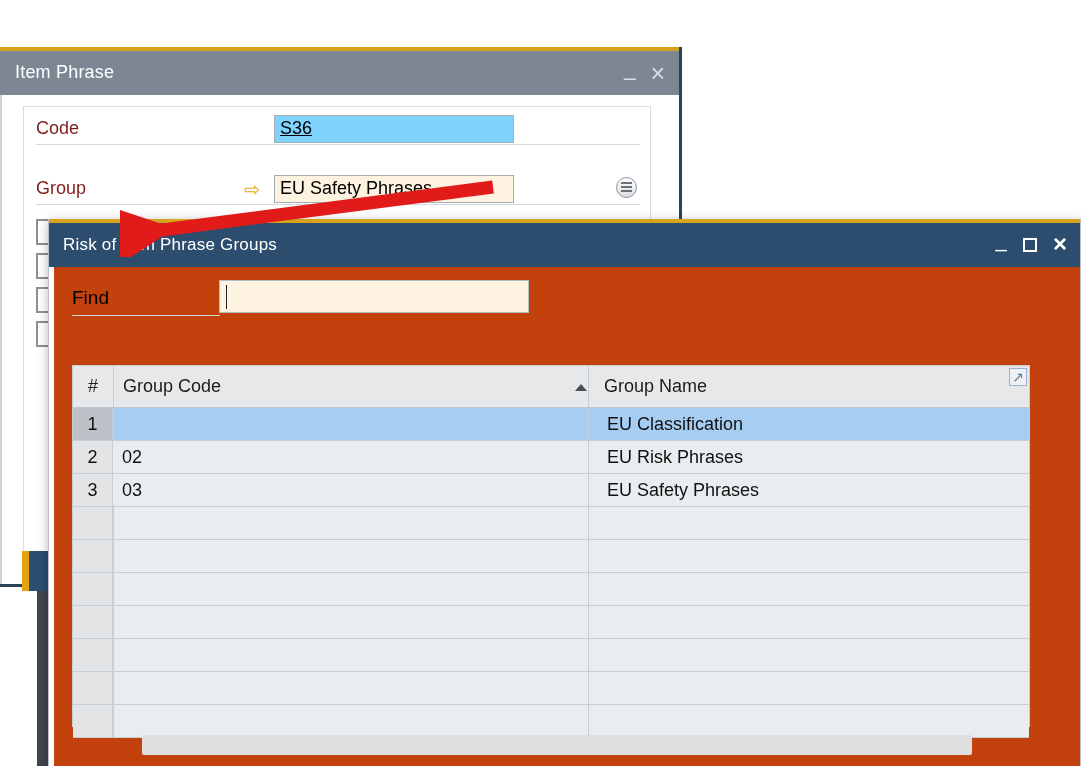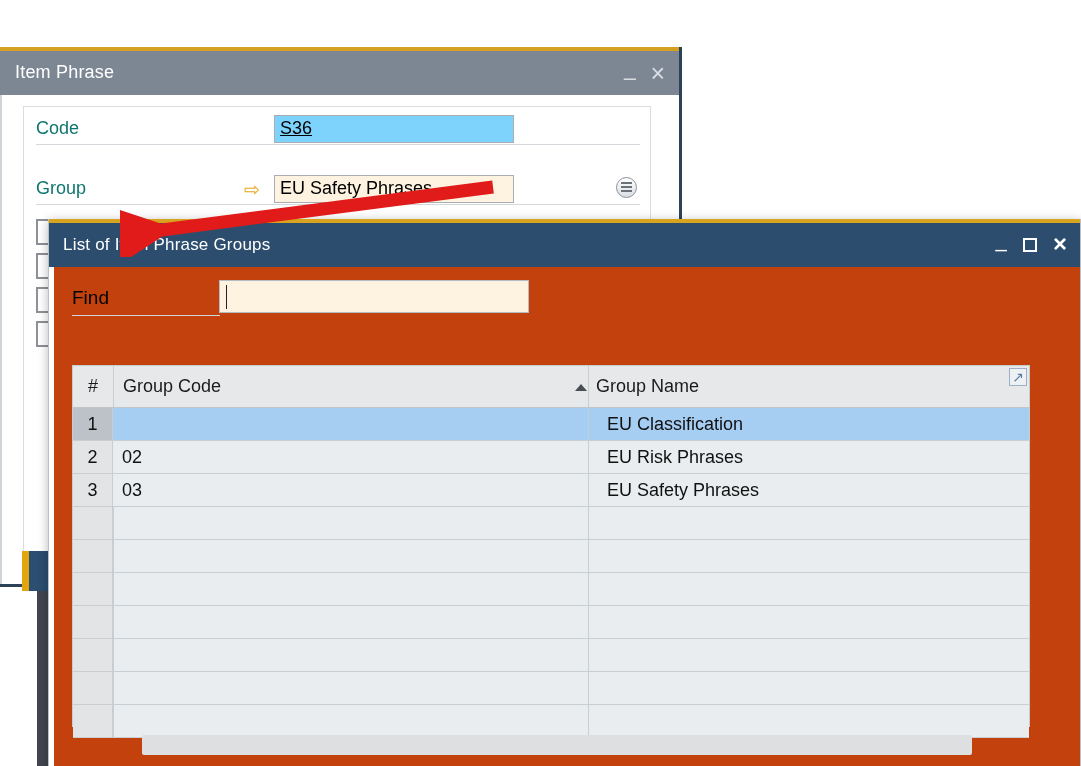--- a/index.html
+++ b/index.html
@@ -107,21 +107,21 @@
     left: 12px;
     width: 604px;
     height: 29px;
     border-bottom: 1px solid #d5d9dd;
   }
   .ip-row .lbl {
     position: absolute;
     left: 0;
     top: 3px;
     font-size: 18px;
-    color: #0f766e;
+    color: #7f1d1d;
     white-space: nowrap;
   }
   .ip-row .fld {
     position: absolute;
     left: 238px;
     top: 0px;
     width: 240px;
     height: 28px;
     border: 1px solid #a8aeb4;
     box-sizing: border-box;
@@ -344,21 +344,21 @@
     top: 0;
     height: 41px;
     font-size: 18px;
     color: #1b1b1b;
     display: flex;
     align-items: center;
     box-sizing: border-box;
   }
   .gh.c0 { left: 0;    width: 40px;  justify-content: center; }
   .gh.c1 { left: 40px; width: 475px; padding-left: 9px; border-left: 1px solid #c9ced3; }
-  .gh.c2 { left: 515px;width: 441px; padding-left: 7px; border-left: 1px solid #c9ced3; }
+  .gh.c2 { left: 515px;width: 441px; padding-left: 15px; border-left: 1px solid #c9ced3; }
   .sort-arrow {
     position: absolute;
     left: 502px;
     top: 18px;
     width: 0; height: 0;
     border-left: 6px solid transparent;
     border-right: 6px solid transparent;
     border-bottom: 7px solid #4a4f55;
   }
   .expand-icon {
@@ -486,21 +486,21 @@
       </div>
 
       <div class="ip-btn"></div>
     </div>
   </div>
 
   <div class="win-list">
     <div class="gold-bar"></div>
 
     <div class="titlebar">
-      <div class="title">List of Item Phrase Groups</div>
+      <div class="title">Risk of Item Phrase Groups</div>
       <div class="wbtns">
         <span class="wbtn min">–</span>
         <span class="wbtn max"></span>
         <span class="wbtn close">×</span>
       </div>
     </div>
 
     <div class="body">
 
       <div class="find-row">

